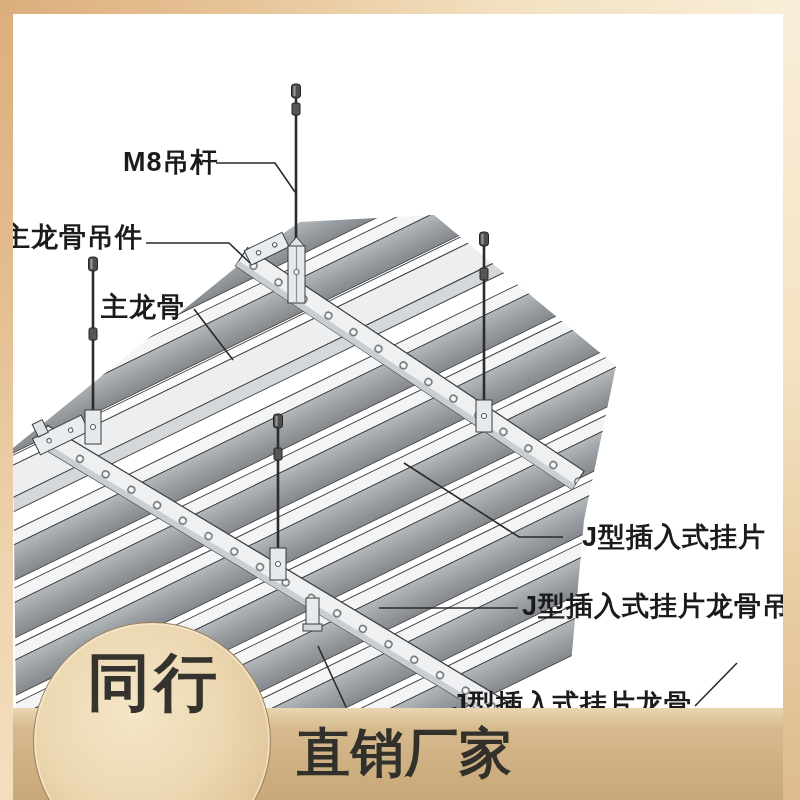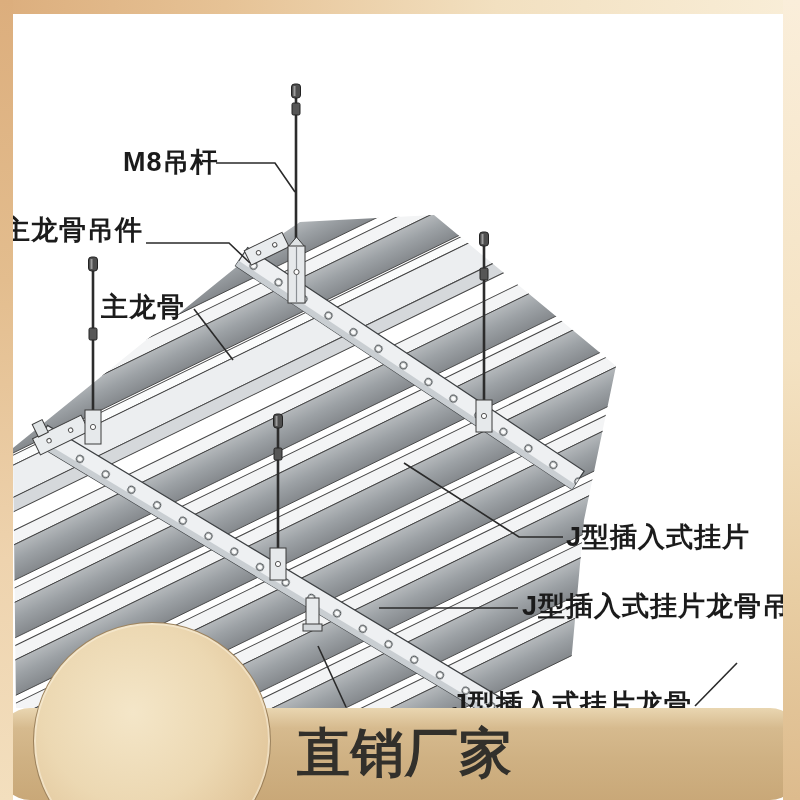--- a/index.html
+++ b/index.html
@@ -19,21 +19,21 @@
   .diagram-svg{position:absolute;left:0;top:0;z-index:1;}
   .dlabel{
     position:absolute;z-index:3;color:#1b1b1b;
     font-family:Liberation Sans, sans-serif;font-weight:600;
     font-size:27px;line-height:30px;white-space:nowrap;letter-spacing:1px;
   }
   
   .promo-banner{
     position:absolute;z-index:6;left:0;top:708px;width:800px;height:92px;
     background:linear-gradient(180deg,#e9d6b1 0%,#d6ba8e 22%,#cfb183 55%,#c9a878 100%);
-    display:flex;align-items:center;border-radius:30px;
+    display:flex;align-items:center;
   }
   .banner-text{
     display:flex;gap:46px;padding-left:297px;
     font-weight:900;font-size:53px;color:#32302b;letter-spacing:1px;
   }
   
   .promo-badge{
     position:absolute;z-index:7;left:33px;top:622px;width:238px;height:238px;
     border-radius:50%;
     background:radial-gradient(circle at 42% 38%,#f4e6c8 0%,#ecd8b2 45%,#e2c79c 72%,#d3b283 100%);
@@ -167,30 +167,31 @@
     <polyline points="146,243 229,243 250,263"></polyline>
     <polyline points="194,309 233,360"></polyline>
     <polyline points="563,537 519,537 404,463"></polyline>
     <polyline points="518,608 379,608"></polyline>
     <polyline points="318,646 346,707"></polyline>
     <polyline points="737,663 695,706"></polyline>
   </g>
 </svg>
 
 <div class="dlabel" style="left:123px;top:147px;">M8吊杆</div>
-<div class="dlabel" style="left:3px;top:215px;">主龙骨吊件</div>
+<div class="dlabel" style="left:3px;top:222px;">主龙骨吊件</div>
 <div class="dlabel" style="left:101px;top:292px;">主龙骨</div>
-<div class="dlabel" style="left:566px;top:522px;">J型插入式挂片</div>
+<div class="dlabel" style="left:582px;top:522px;">J型插入式挂片</div>
 <div class="dlabel" style="left:522px;top:591px;">J型插入式挂片龙骨吊件</div>
 <div class="dlabel" style="left:452px;top:689px;">J型插入式挂片龙骨</div>
 
 <div class="promo-banner">
   <div class="banner-text">
     <span>直销厂家</span>
   </div>
 </div>
 
 <div class="promo-badge">
+  <div class="badge-line">同行</div>
 </div>
 
 <div class="frame frame-top"></div>
 <div class="frame frame-left"></div>
 <div class="frame frame-right"></div>
 
 </body></html>

